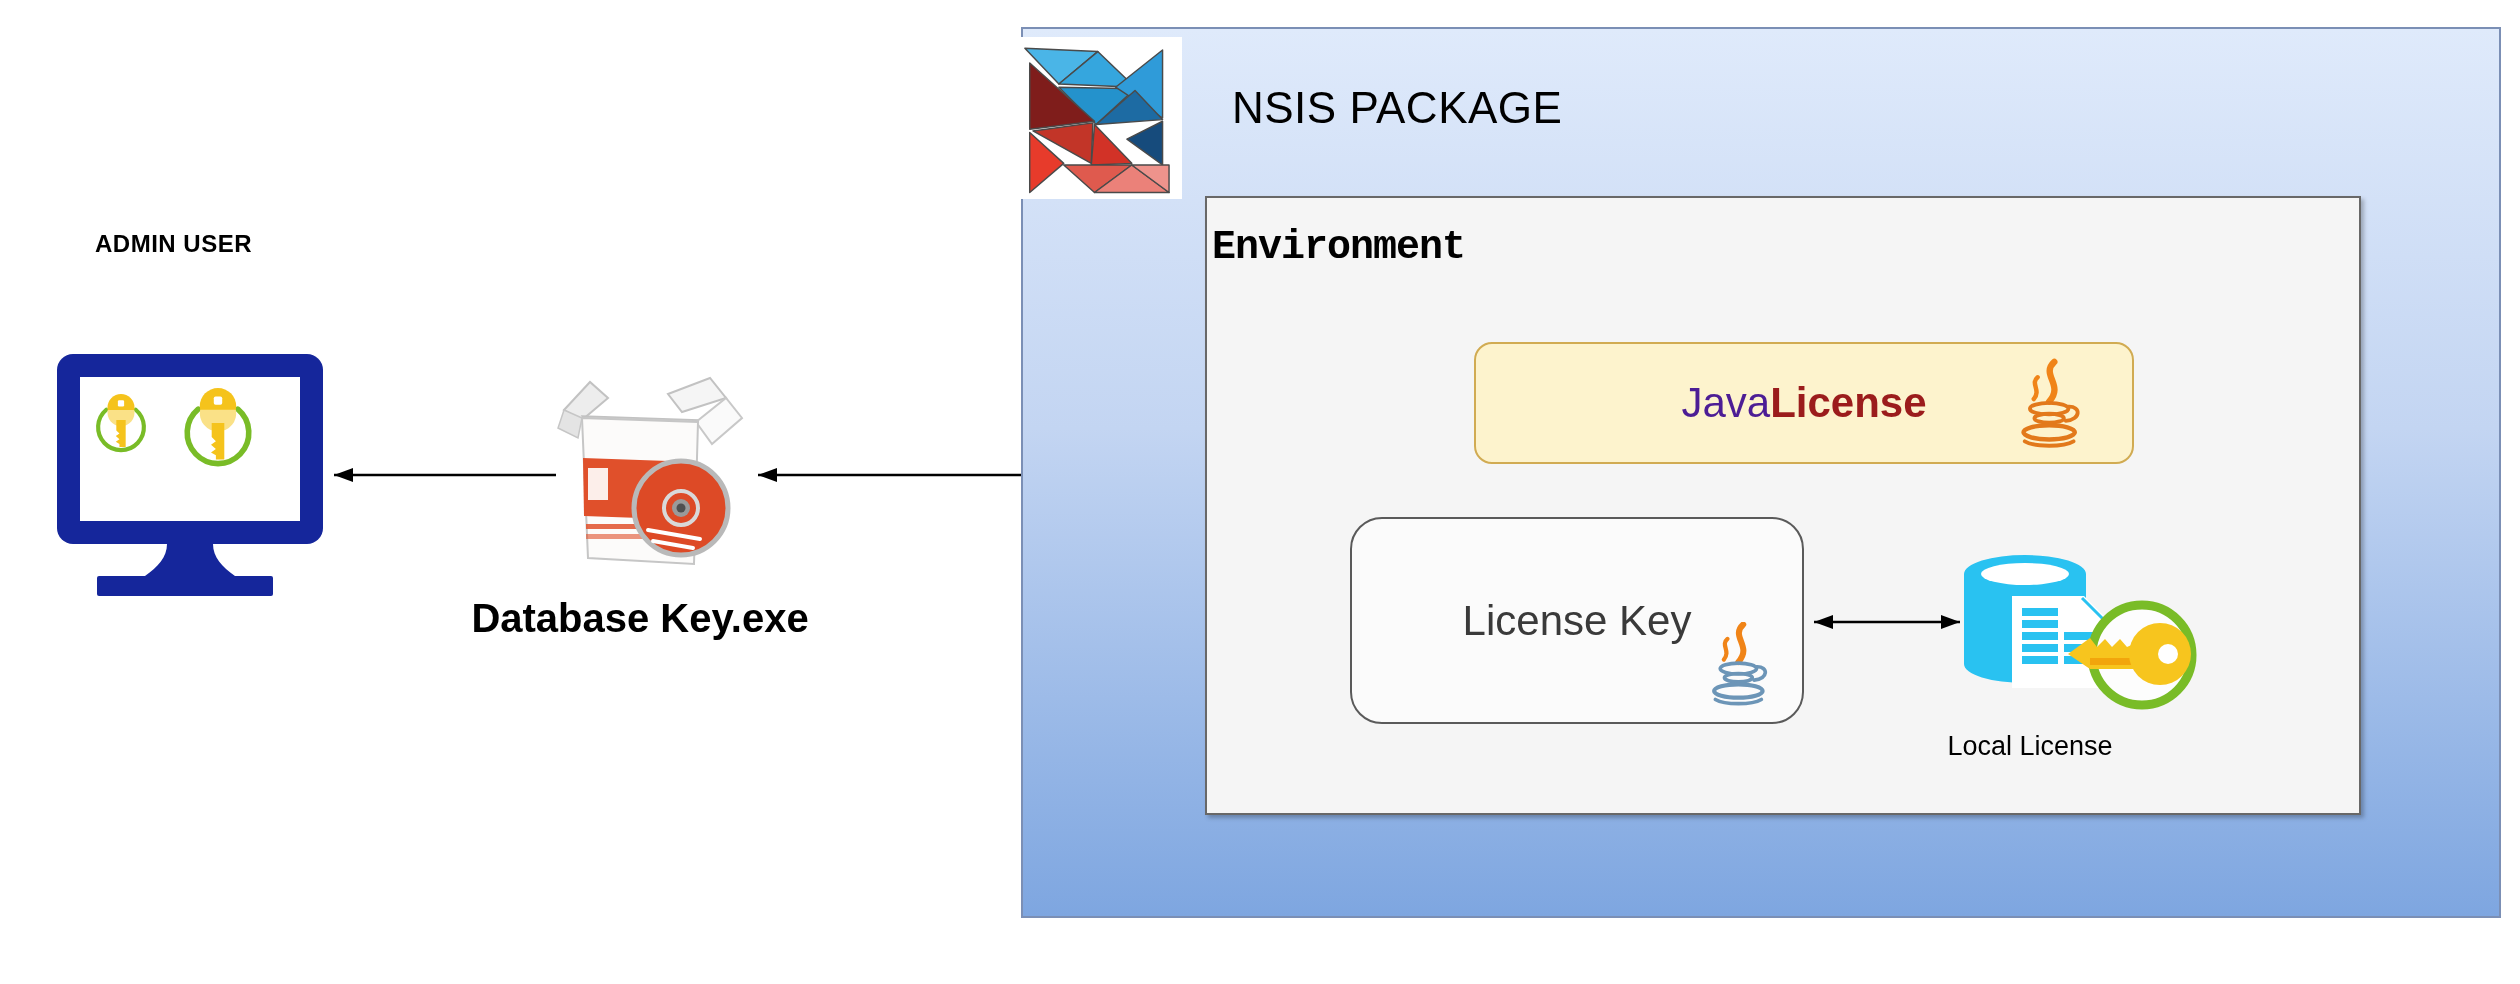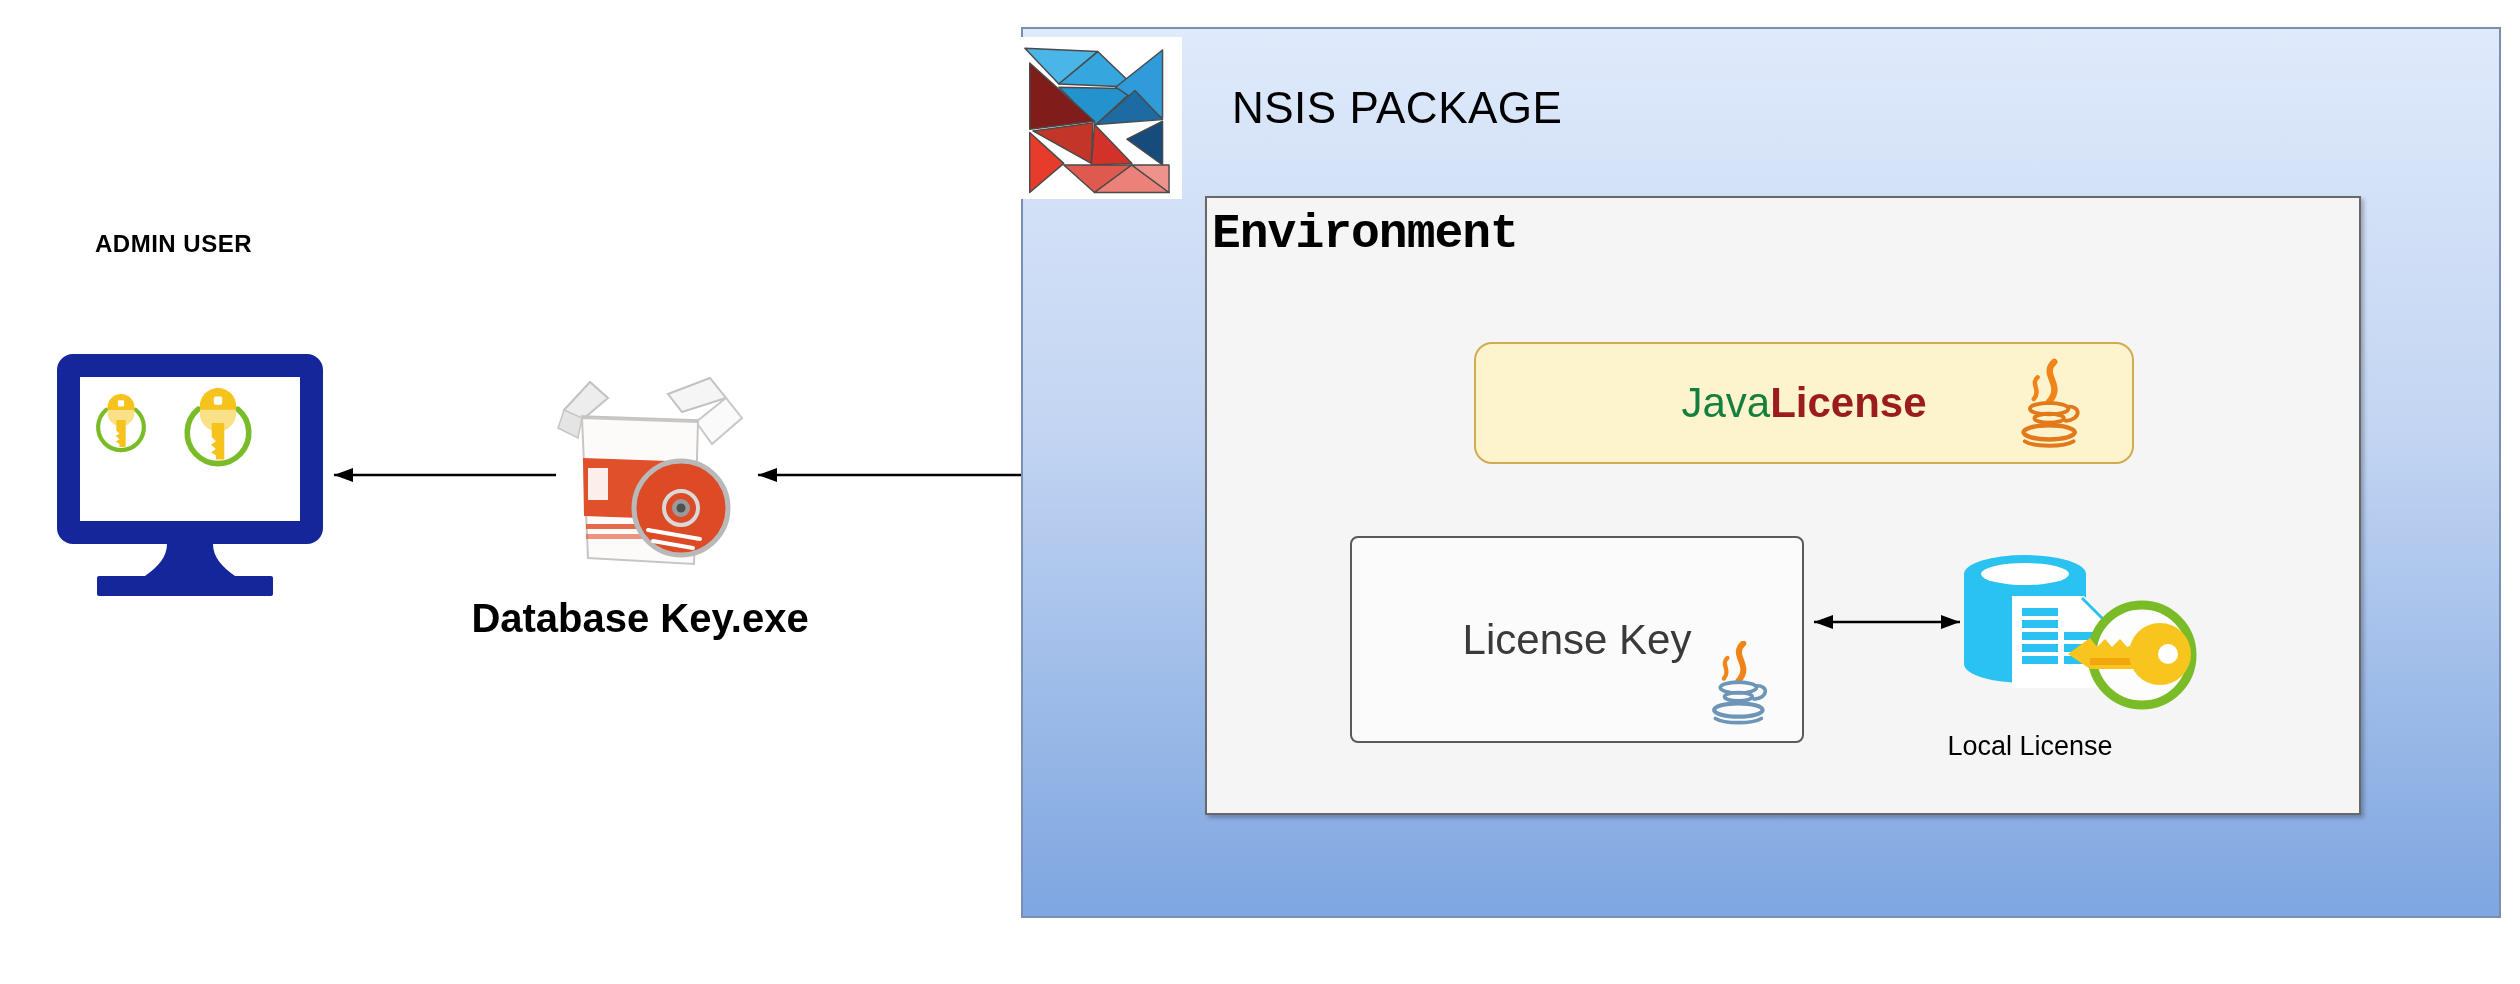--- a/index.html
+++ b/index.html
@@ -14,36 +14,36 @@
   
   .nsis-box{left:1021px;top:27px;width:1480px;height:891px;
             background:linear-gradient(180deg,#dfeafb 0%,#c3d5f2 45%,#7ea6e0 100%);
             border:2px solid #7b8fb5;box-sizing:border-box;}
   .nsis-logo{left:1020px;top:37px;width:162px;height:162px;}
   .nsis-title{left:1232px;top:50px;font-size:44px;font-weight:500;line-height:1;letter-spacing:.5px;margin-top:36px;}
 
   
   .env-box{left:1205px;top:196px;width:1156px;height:619px;background:#f5f5f5;
            border:2px solid #686868;box-sizing:border-box;box-shadow:3px 3px 4px rgba(0,0,0,.25);}
-  .env-title{left:1212px;top:210px;font-family:"Liberation Mono", monospace;font-size:48px;
+  .env-title{left:1212px;top:228px;font-family:"Liberation Mono", monospace;font-size:40px;
              font-weight:700;line-height:1;letter-spacing:-1px;}
 
   
   .je-box{left:1474px;top:342px;width:660px;height:122px;background:#fdf3cd;
           border:2px solid #d1ab52;border-radius:18px;box-sizing:border-box;
           display:flex;align-items:center;justify-content:center;}
   .je-label{font-size:42px;line-height:1;}
-  .je-prefix{color:#15803d;}
+  .je-prefix{color:#4c1d95;}
   .je-emph{color:#9b1c1c;font-weight:700;}
   .je-java-icon{position:absolute;right:38px;top:14px;width:82px;height:100px;}
 
   
   .lk-box{left:1350px;top:517px;width:454px;height:207px;background:#fbfbfb;
-          border:2.5px solid #5a5a5a;border-radius:8px;box-sizing:border-box;
-          display:flex;align-items:center;justify-content:center;margin-top:19px;}
+          border:2.5px solid #5a5a5a;border-radius:32px;box-sizing:border-box;
+          display:flex;align-items:center;justify-content:center;}
   .lk-label{font-size:42px;color:#3a3a3a;line-height:1;}
   .lk-java-icon{position:absolute;right:14px;bottom:8px;width:92px;height:92px;}
 
   
   .db-icon{left:1956px;top:548px;width:245px;height:175px;}
   .db-label{left:1915px;top:731px;width:230px;text-align:center;font-size:27px;line-height:1.15;}
 
   .monitor-icon{left:55px;top:350px;width:270px;height:250px;}
   .installer-icon{left:550px;top:366px;width:205px;height:218px;}
   .arrows{left:0;top:0;width:2520px;height:984px;pointer-events:none;}

